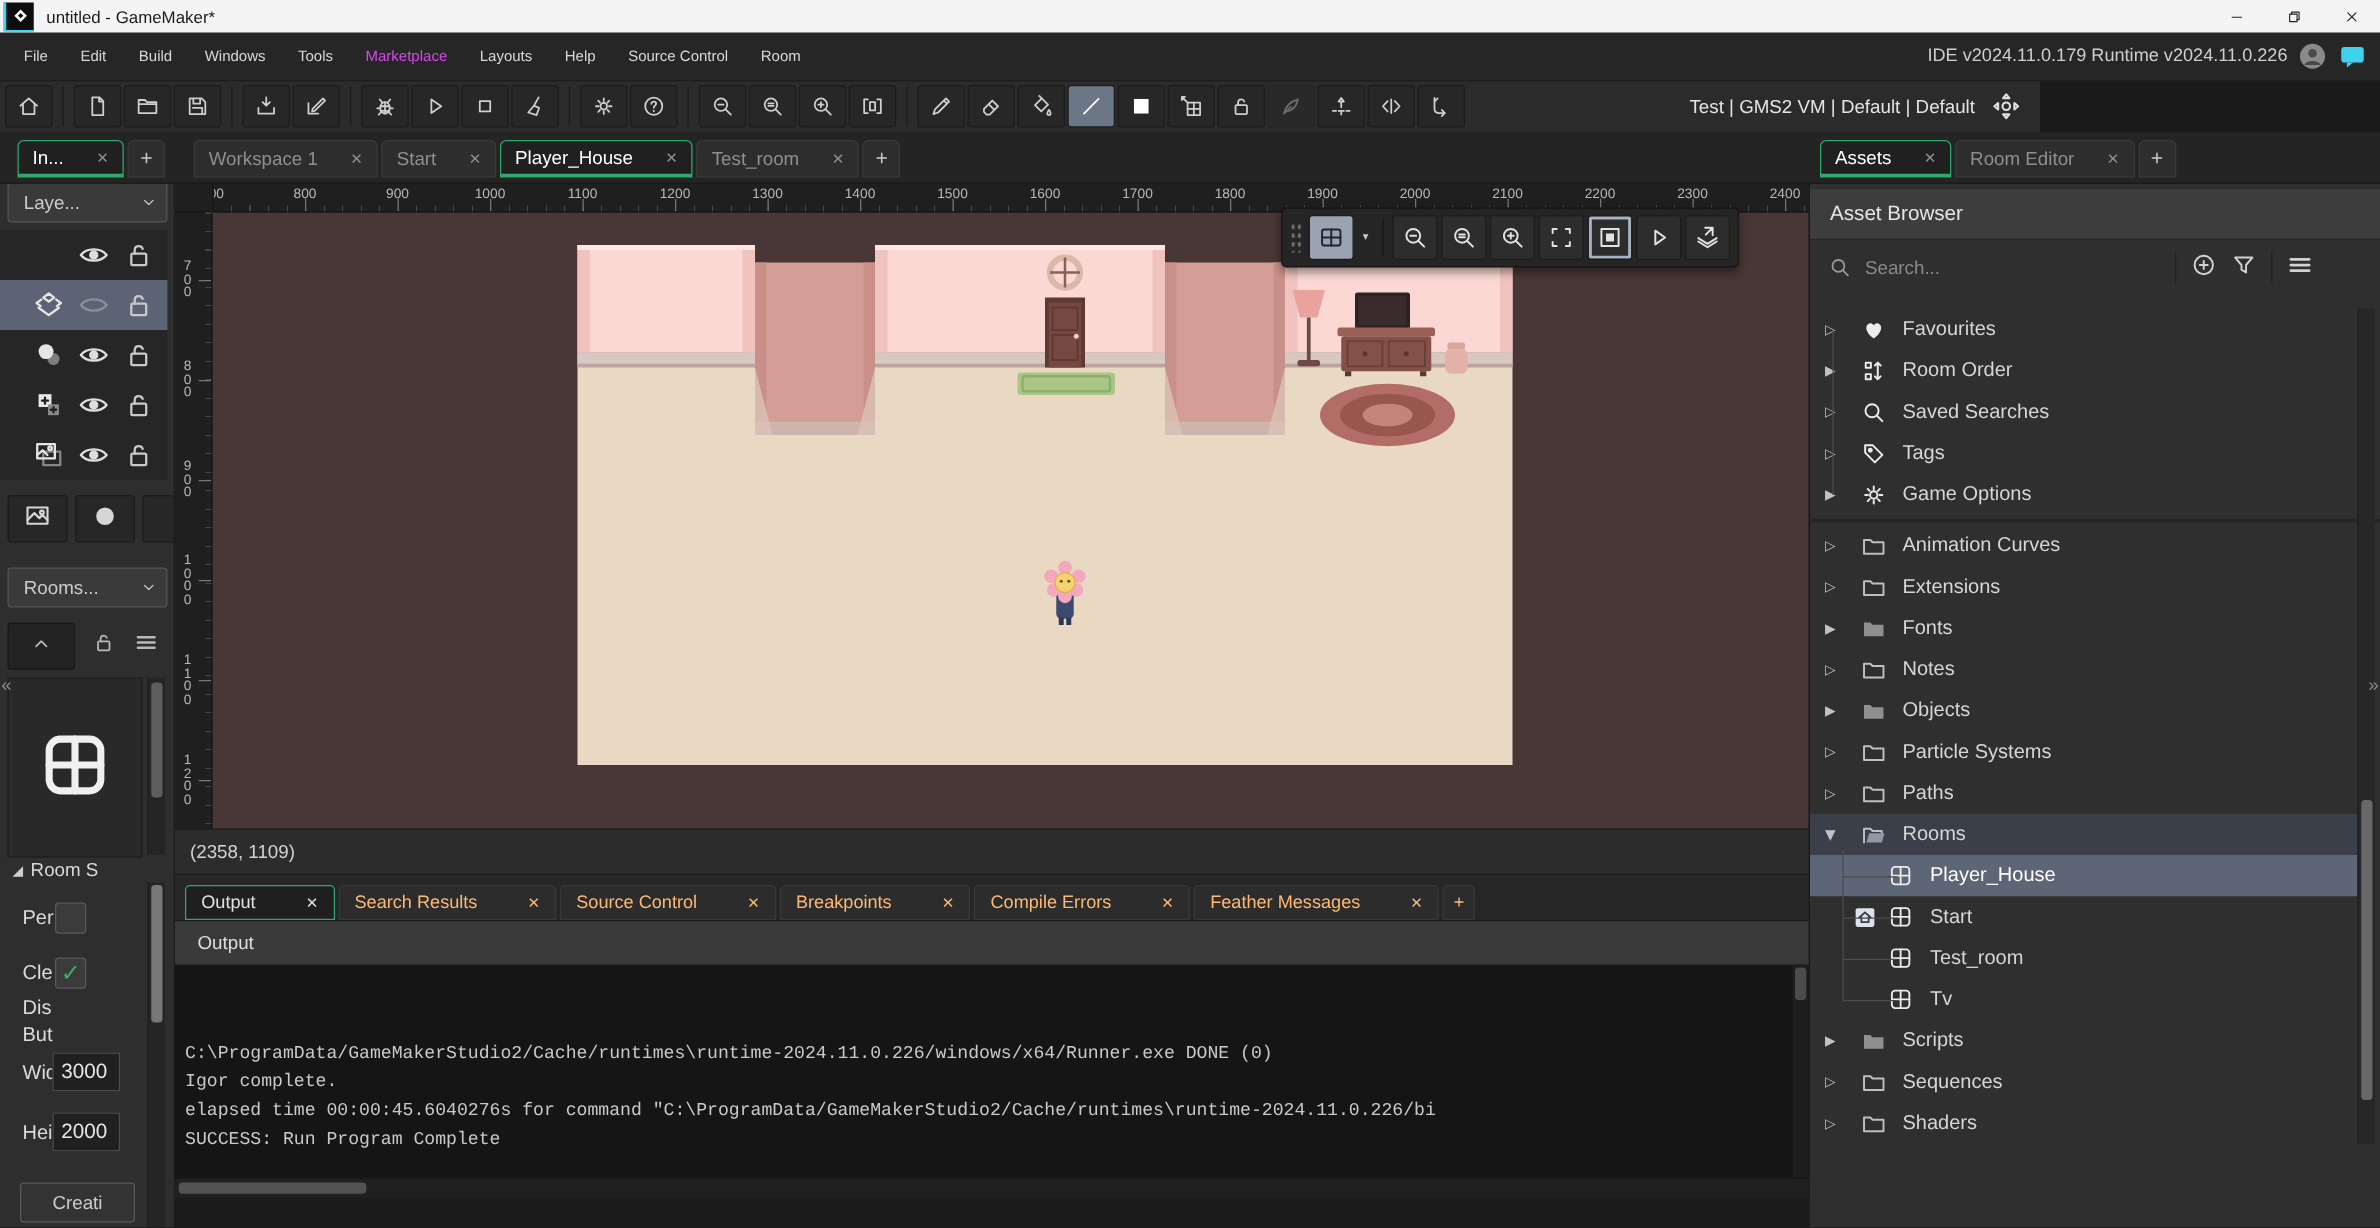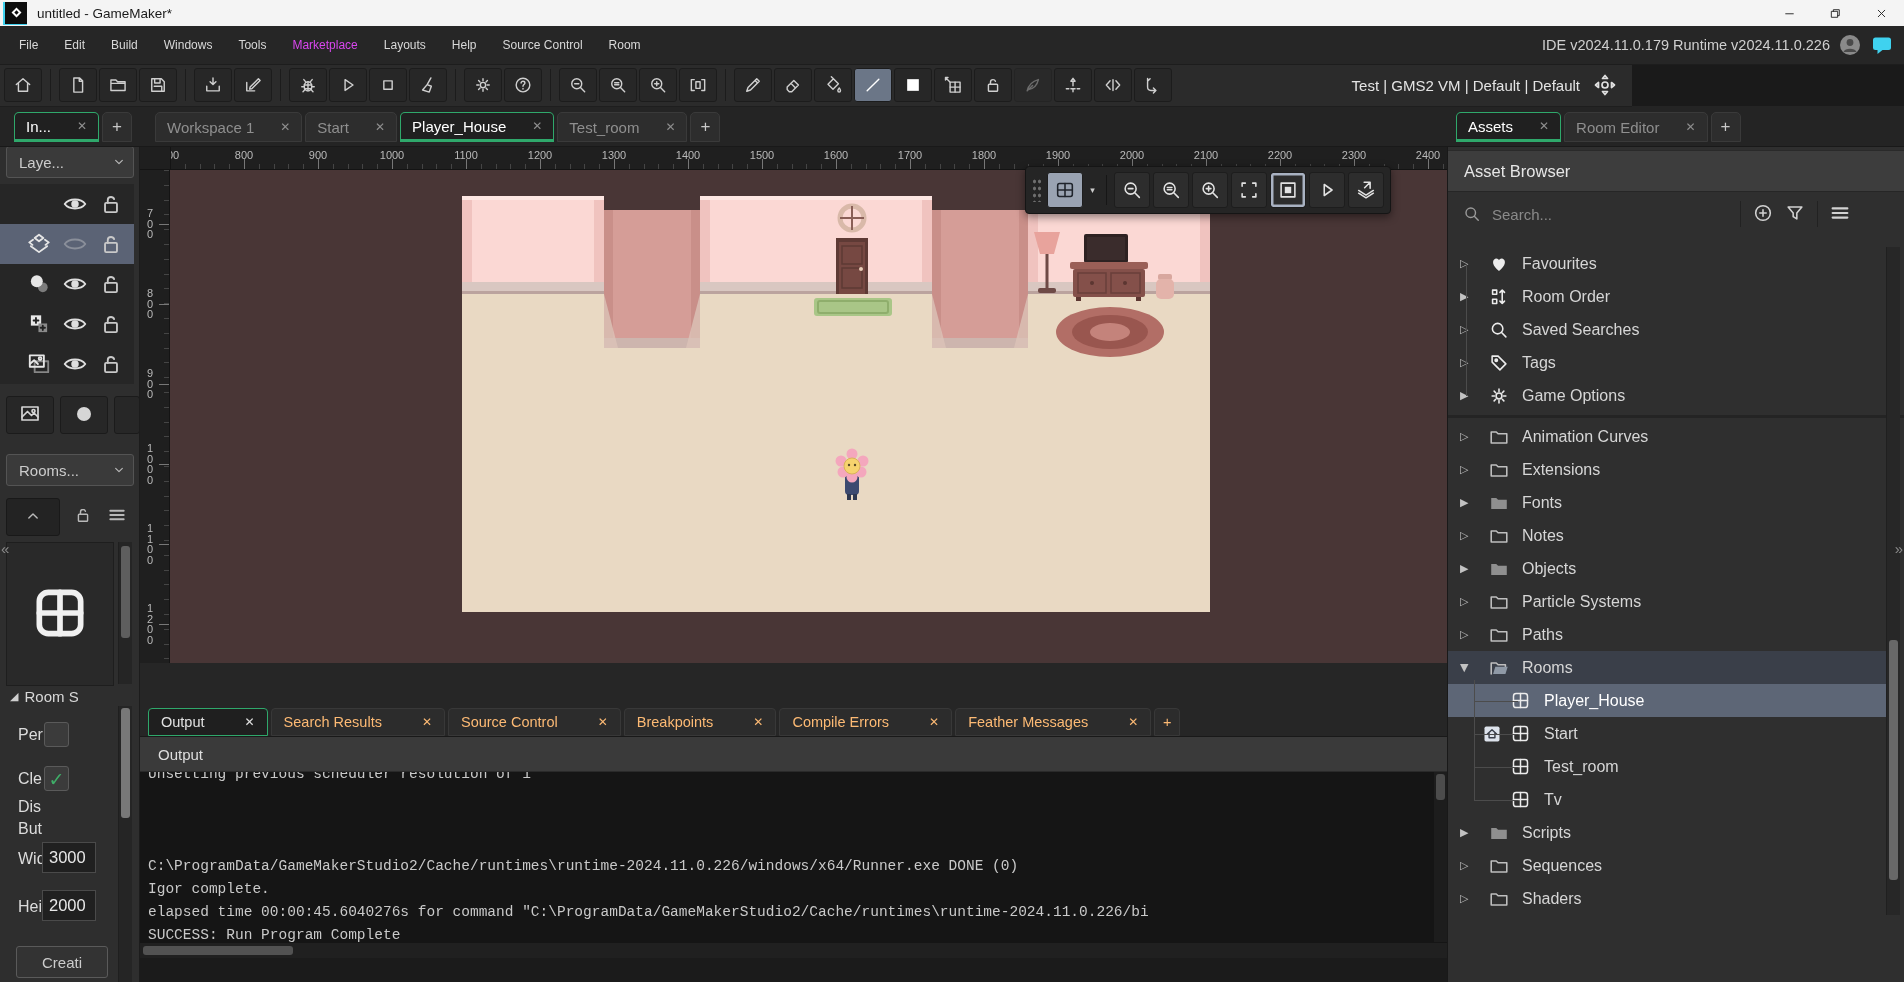--- a/index.html
+++ b/index.html
@@ -799,20 +799,23 @@
             </svg>
           </div>
           <div class="flt-btn">
             <svg viewBox="0 0 24 24" width="22" height="22" fill="none" stroke="currentColor" stroke-width="1.7" stroke-linecap="round" stroke-linejoin="round">
               <path d="M4 12.5 L12 17.5 L20 12.5 M4 15.5 L12 20.5 L20 15.5 M10 3.5 H16.5 V10 M16.5 3.5 L10.5 9.5"></path>
             </svg>
           </div>
         </div>
     </div>
 
+    <div class="coordsbar">
+      <span>(2358, 1109)</span>
+    </div>
 
     <div class="outtabs" id="out-tabs">
         <div class="outtab active">
           <span class="tab-label">Output</span>
           <span class="tab-close">✕</span>
         </div>
         <div class="outtab">
           <span class="tab-label">Search Results</span>
           <span class="tab-close">✕</span>
         </div>
@@ -833,21 +836,20 @@
           <span class="tab-close">✕</span>
         </div>
         <div class="outtab plus-tab">
           <span class="tab-label">+</span>
         </div>
       </div>
     <div class="outheader">
       <span>Output</span>
     </div>
     <div class="console" id="console-lines">
-        <div class="cline">Unsetting previous scheduler resolution of 1</div>
         <div class="cline">&nbsp;</div>
         <div class="cline">&nbsp;</div>
         <div class="cline">&nbsp;</div>
         <div class="cline">C:\ProgramData/GameMakerStudio2/Cache/runtimes\runtime-2024.11.0.226/windows/x64/Runner.exe DONE (0)</div>
         <div class="cline">Igor complete.</div>
         <div class="cline">elapsed time 00:00:45.6040276s for command "C:\ProgramData/GameMakerStudio2/Cache/runtimes\runtime-2024.11.0.226/bi</div>
         <div class="cline">SUCCESS: Run Program Complete</div>
       </div>
     <div class="con-vscroll"></div>
     <div class="con-vthumb"></div>

